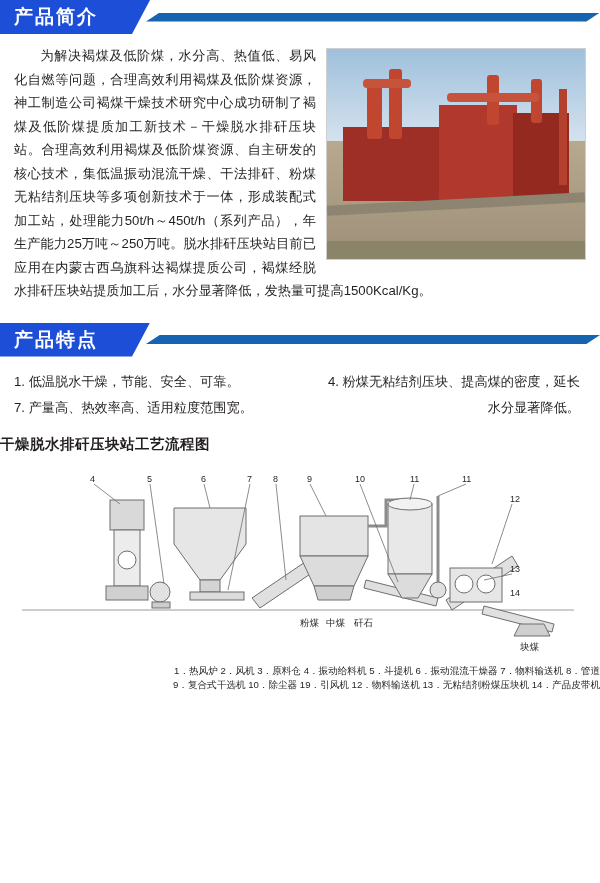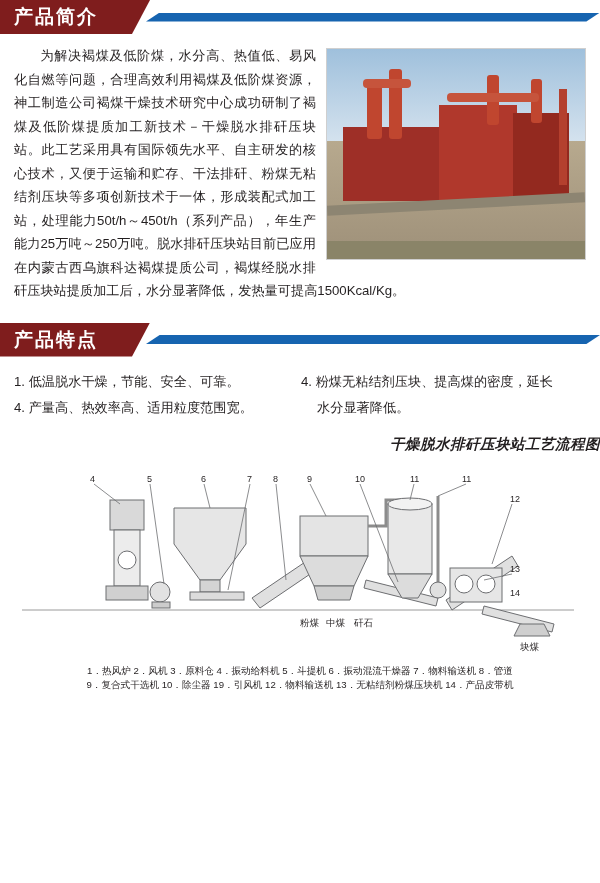--- a/index.html
+++ b/index.html
@@ -15,21 +15,21 @@
 
   
   .banner{
     position:relative;
     height:34px;
     margin:0 0 0 0;
     display:flex;
     align-items:stretch;
   }
   .banner .tab{
-    background:#7f1d1d;
+    background:#1d4ed8;
     color:#ffffff;
     font-size:19px;
     font-weight:bold;
     letter-spacing:2px;
     display:flex;
     align-items:center;
     padding:0 18px 0 14px;
     clip-path:polygon(0 0, 100% 0, 88% 100%, 0% 100%);
     min-width:118px;
   }
@@ -86,44 +86,43 @@
 
   
   .features{
     padding:12px 20px 0 14px;
     font-size:13.2px;
     line-height:26px;
     display:flex;
     gap:2px;
   }
   .features .col{flex:1;}
-  .features .col.right{padding-left:6px;}
+  .features .col.right{padding-left:6px;text-align:right;}
   .features .item{white-space:nowrap;}
   .features .cont{padding-left:16px;}
 
   
   .flow-title{
-    text-align:right;
+    text-align:left;
     font-size:14.5px;
     font-weight:bold;
     margin-top:14px;
     letter-spacing:.5px;
-    font-style:italic;
   }
   .diagram{
     position:relative;
     width:572px;
     height:200px;
     margin:6px auto 0 auto;
   }
   .diagram svg{display:block;}
   .legend{
     font-size:9.6px;
     line-height:14px;
-    text-align:center;
+    text-align:right;
     margin-top:4px;
     color:#231f20;
   }
 </style>
 </head>
 <body>
 
 <div class="page">
 
   <div class="banner">
@@ -141,32 +140,32 @@
       <div class="tower t1"></div>
       <div class="tower t2"></div>
       <div class="tower t3"></div>
       <div class="tower t4"></div>
       <div class="pipe p1"></div>
       <div class="pipe p2"></div>
       <div class="stack"></div>
       <div class="belt"></div>
       <div class="grass"></div>
     </div>
-    <p>为解决褐煤及低阶煤，水分高、热值低、易风化自燃等问题，合理高效利用褐煤及低阶煤资源，神工制造公司褐煤干燥技术研究中心成功研制了褐煤及低阶煤提质加工新技术－干燥脱水排矸压块站。此工艺采用具有国际领先水平、自主研发的核心技术，又便于运输和贮存、干法排矸、粉煤无粘结剂压块等多项创新技术于一体，形成装配式加工站，处理能力50t/h～450t/h（系列产品），年生产能力25万吨～250万吨。脱水排矸压块站目前已应用在内蒙古西乌旗科达褐煤提质公司，褐煤经脱水排矸压块站提质加工后，水分显著降低，发热量可提高1500Kcal/Kg。</p>
+    <p>为解决褐煤及低阶煤，水分高、热值低、易风化自燃等问题，合理高效利用褐煤及低阶煤资源，神工制造公司褐煤干燥技术研究中心成功研制了褐煤及低阶煤提质加工新技术－干燥脱水排矸压块站。合理高效利用褐煤及低阶煤资源、自主研发的核心技术，集低温振动混流干燥、干法排矸、粉煤无粘结剂压块等多项创新技术于一体，形成装配式加工站，处理能力50t/h～450t/h（系列产品），年生产能力25万吨～250万吨。脱水排矸压块站目前已应用在内蒙古西乌旗科达褐煤提质公司，褐煤经脱水排矸压块站提质加工后，水分显著降低，发热量可提高1500Kcal/Kg。</p>
   </div>
 
   <div class="banner second" style="margin-top:20px">
     <div class="tab">产品特点</div>
     <div class="bar"></div>
   </div>
 
   <div class="features">
     <div class="col left">
       <div class="item">1. 低温脱水干燥，节能、安全、可靠。</div>
-      <div class="item">4. 产量高、热效率高、适用粒度范围宽。</div>
+      <div class="item">7. 产量高、热效率高、适用粒度范围宽。</div>
     </div>
     <div class="col right">
       <div class="item">4. 粉煤无粘结剂压块、提高煤的密度，延长</div>
       <div class="item cont">水分显著降低。</div>
     </div>
   </div>
 
   <div class="flow-title">干燥脱水排矸压块站工艺流程图</div>
 
   <div class="diagram">

